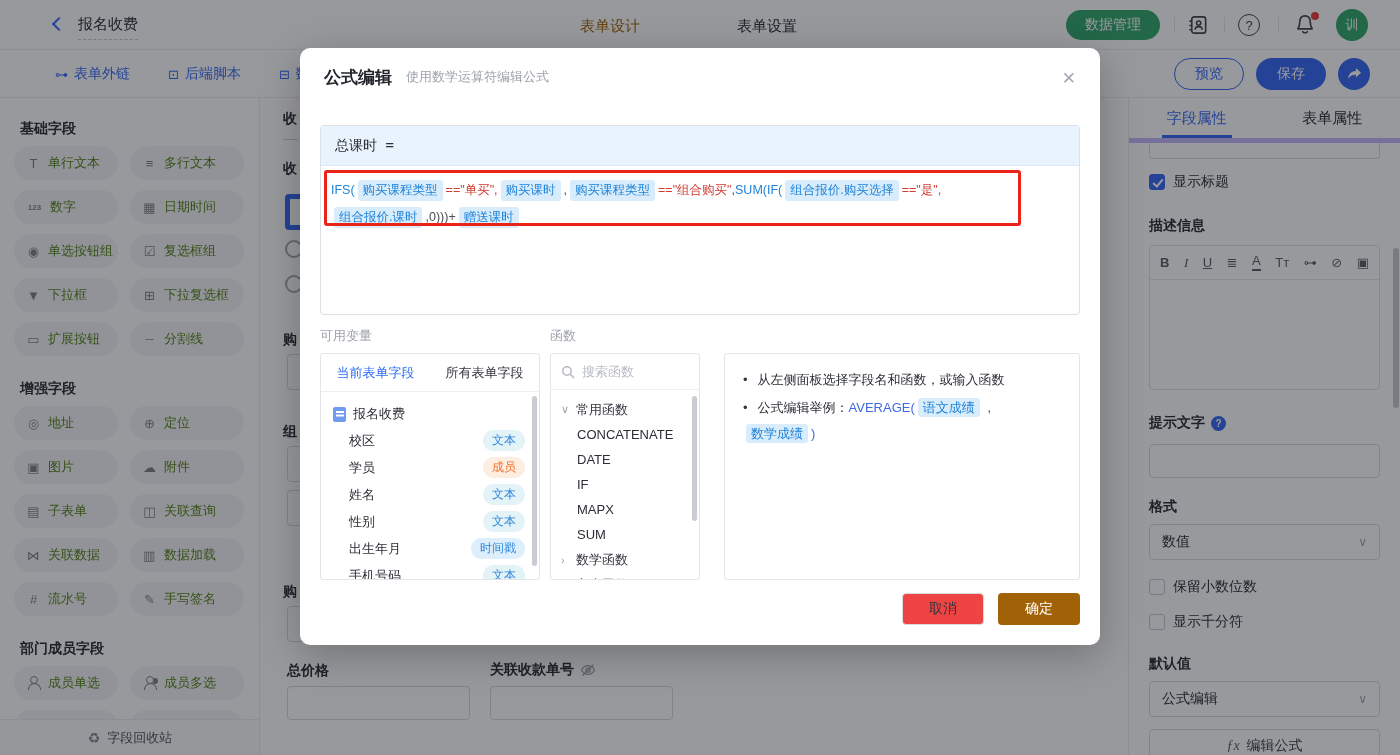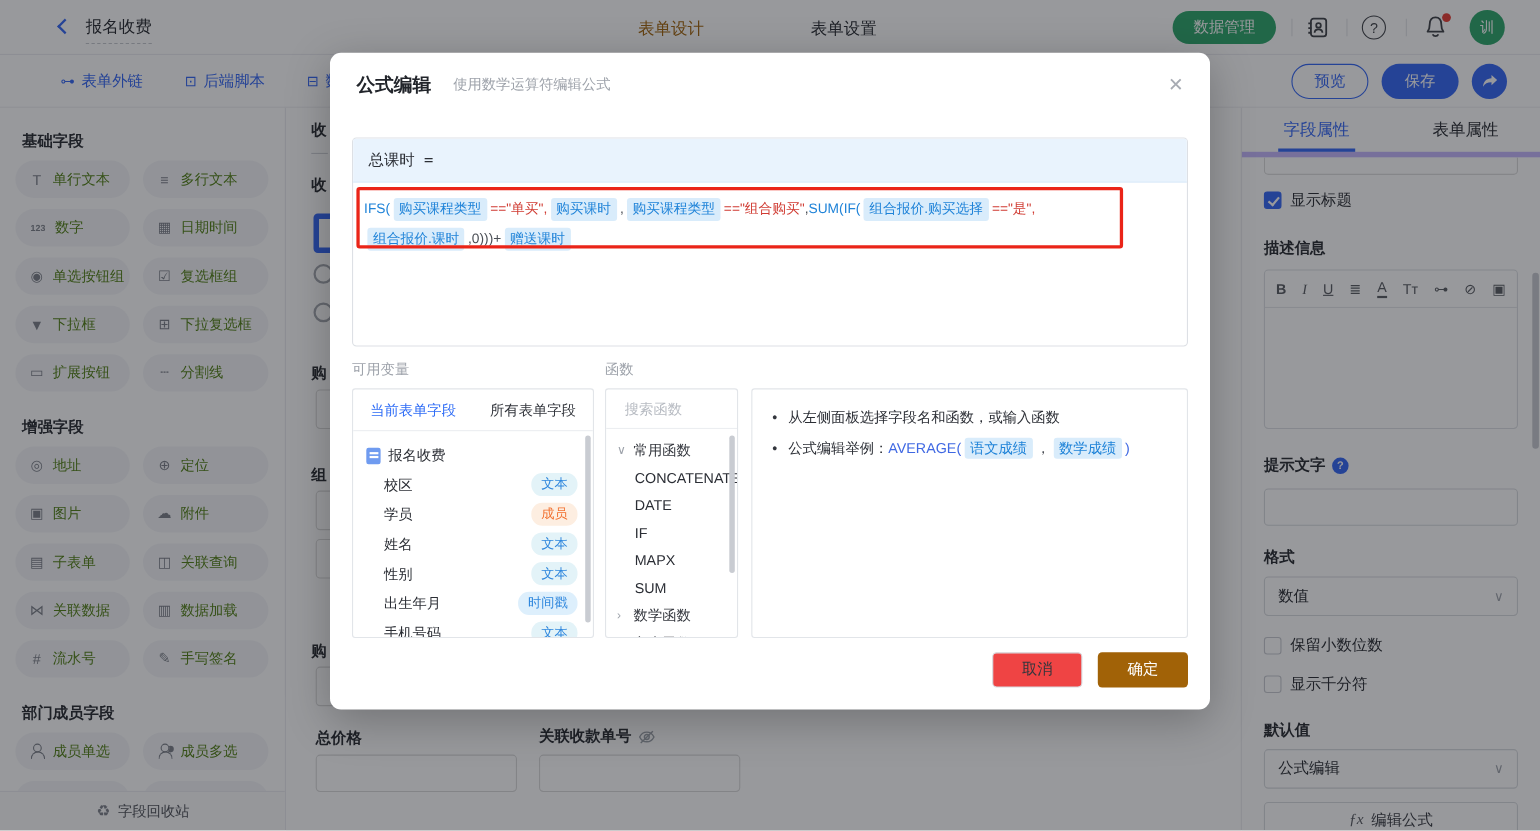--- a/index.html
+++ b/index.html
@@ -101,35 +101,35 @@
   .fx-g { font-family:"Liberation Serif",serif; font-style:italic; color:#55585e; font-size:14px; }
   .props-scroll { position:absolute; right:1px; top:150px; width:6px; height:160px; background:#c6c9cf; border-radius:3px; cursor:pointer; }
 
   
   .overlay { position:absolute; inset:0; background:rgba(26,29,36,0.45); z-index:40; }
 
   
   .modal { position:absolute; left:300px; top:48px; width:800px; height:597px; background:#fff; border-radius:10px; z-index:50; box-shadow:0 10px 40px rgba(0,0,0,0.25); }
   .m-head { height:58px; display:flex; align-items:center; padding:0 24px; }
   .m-title { font-size:17px; font-weight:bold; color:#22252b; }
-  .m-sub { font-size:13px; color:#9da2aa; margin-left:20px; }
+  .m-sub { font-size:13px; color:#9da2aa; margin-left:14px; }
   .m-close { position:absolute; right:24px; top:20px; font-size:17px; color:#a7abb3; cursor:pointer; }
   .m-close::after { content:"✕"; }
   .fbox { margin:19px 20px 0; border:1px solid #dde0e5; border-radius:4px; height:190px; overflow:hidden; }
   .fbox-head { height:40px; background:#e9f3fd; border-bottom:1px solid #dcebf9; display:flex; align-items:center; padding:0 14px; font-family:"DejaVu Sans Mono",monospace; font-size:14px; color:#2b2e35; }
   .fbox-body { position:relative; height:148px; padding:11px 10px; font-family:"DejaVu Sans Mono",monospace; font-size:12.5px; }
   .f-line { white-space:nowrap; height:27px; line-height:27px; }
   .red-annot { position:absolute; left:3px; top:4px; width:697px; height:56px; border:3px solid #ea2418; border-radius:3px; pointer-events:none; }
   .tok-fn { color:#1f83d8; }
   .tok-str { color:#d03b32; }
   .tok-op { color:#4a4e55; }
   .tok-field { display:inline-block; background:#d9ecfb; color:#1f83d8; border-radius:3px; padding:0 5px; margin:0 3px; line-height:21px; cursor:pointer; }
   .m-cols { display:flex; margin:12px 20px 0; }
   .col-vars { width:220px; margin-right:10px; }
-  .col-fns { width:121px; margin-right:12px; }
+  .col-fns { width:150px; margin-right:24px; }
   .col-hints { flex:1; }
   .col-label { font-size:13px; color:#9da2aa; height:18px; margin-bottom:8px; }
   .panel { position:relative; border:1px solid #e2e5e9; border-radius:3px; height:227px; overflow:hidden; background:#fff; }
   .col-hints .panel { margin-top:26px; }
   .v-tabs { height:38px; border-bottom:1px solid #eceef1; display:flex; }
   .v-tab { flex:1; display:flex; align-items:center; justify-content:center; font-size:13px; color:#33363d; cursor:pointer; }
   .v-tab.active { color:#2e6cf6; }
   .v-list { padding-top:9px; }
   .v-form-row { display:flex; align-items:center; gap:7px; padding-left:12px; height:26px; font-size:13px; color:#2b2e35; cursor:pointer; }
   .doc-ic { width:13px; height:15px; background:#6f9bf0; border-radius:2px; display:inline-block; padding-top:4.5px; flex:none; }

